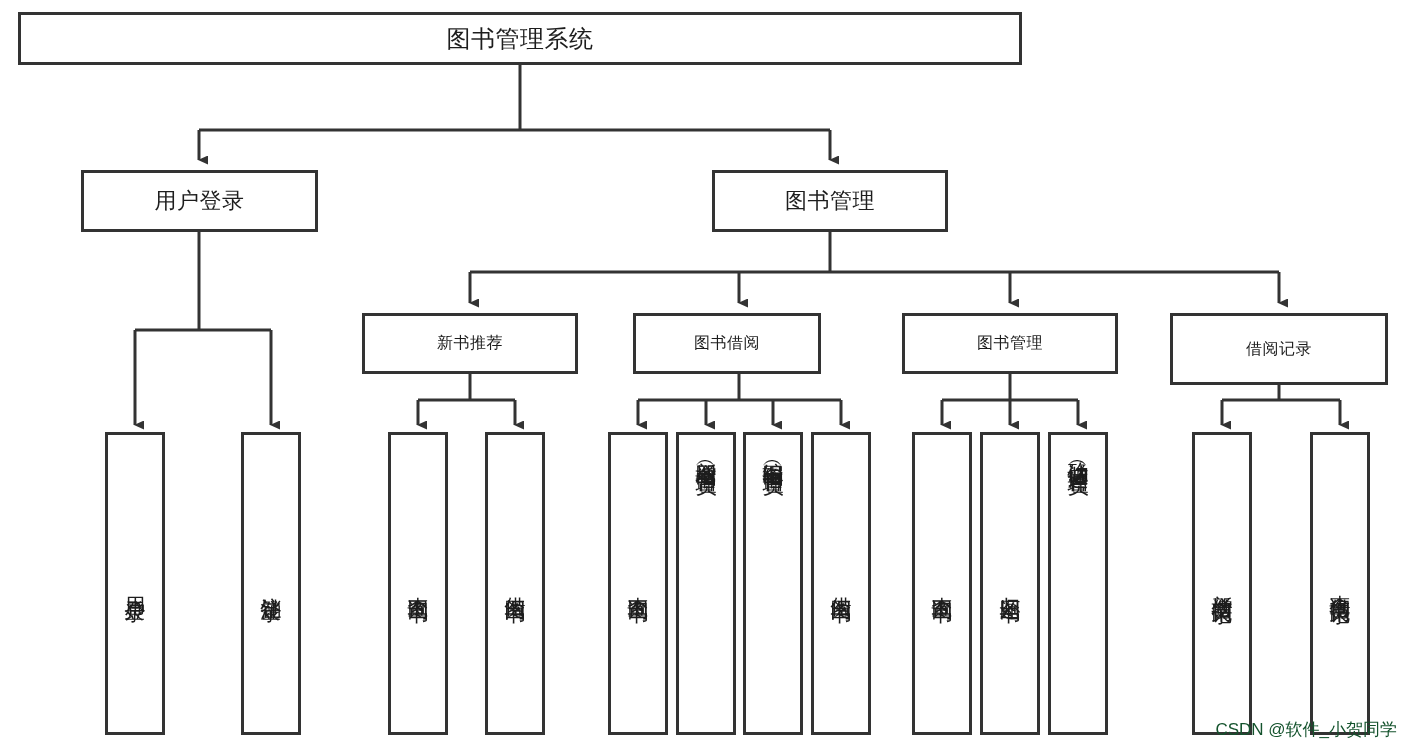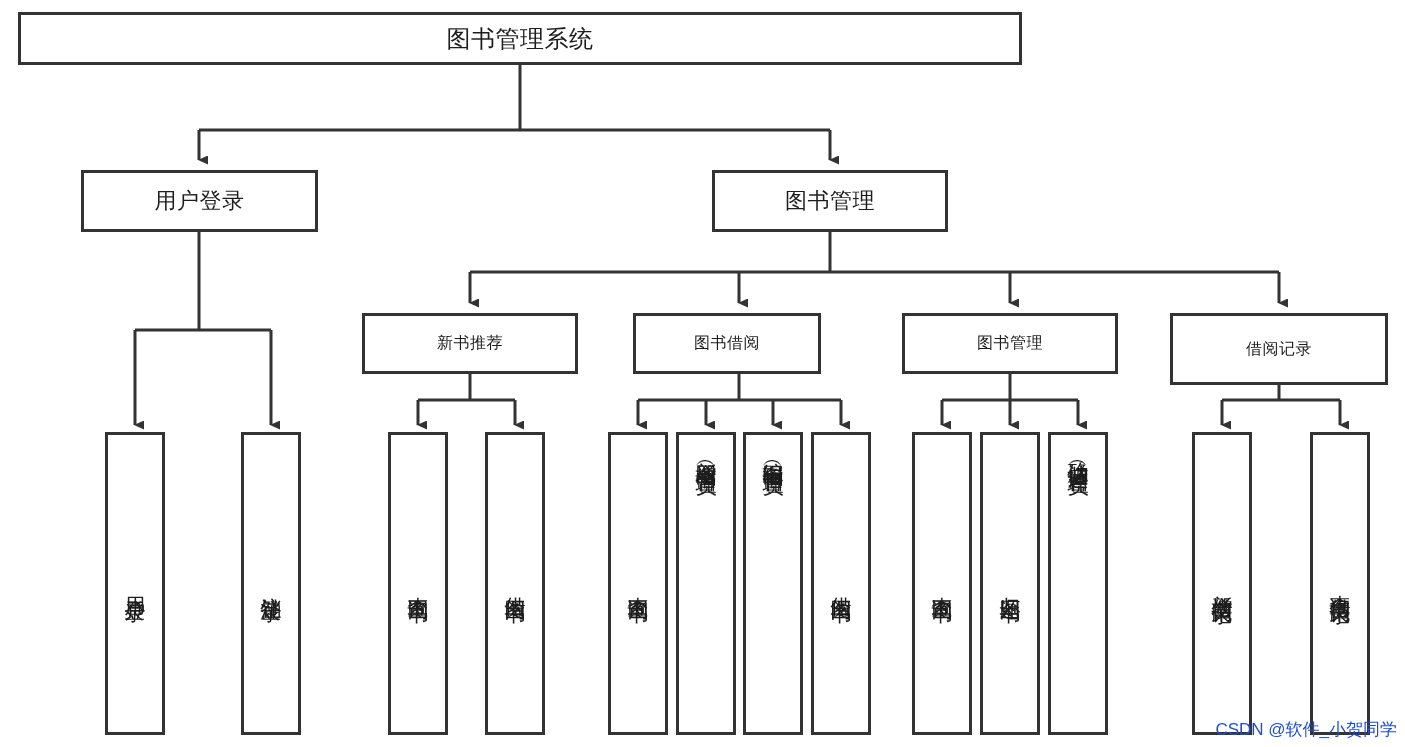--- a/index.html
+++ b/index.html
@@ -59,21 +59,21 @@
   }
   .node.leaf.centered{
     align-items:center;
     padding-top:0;
   }
   .watermark{
     position:absolute;
     right:8px;
     bottom:6px;
     font-size:17px;
-    color:#1d4ed8;
+    color:#14532d;
     white-space:nowrap;
     user-select:none;
   }
 </style>
 </head>
 <body>
 
 <div id="canvas">
 
   <svg class="wires" viewBox="0 0 1405 747" xmlns="http://www.w3.org/2000/svg">

